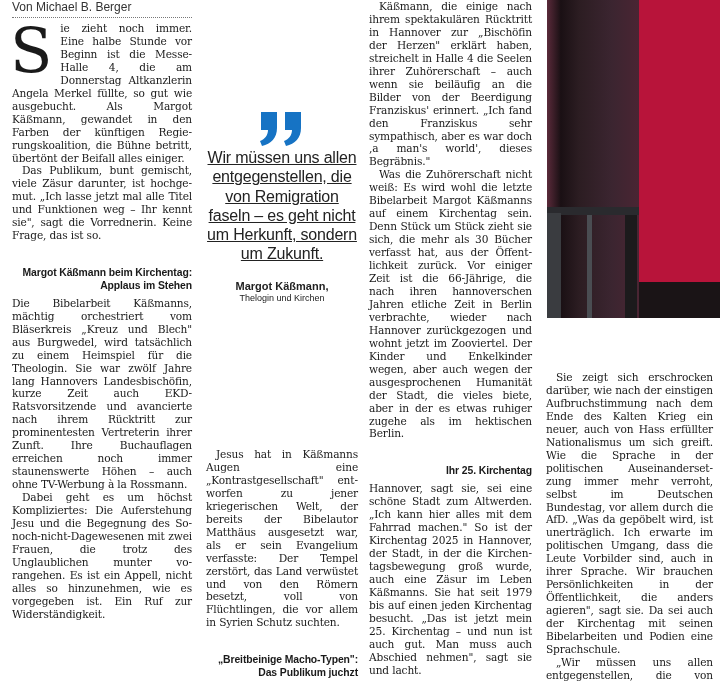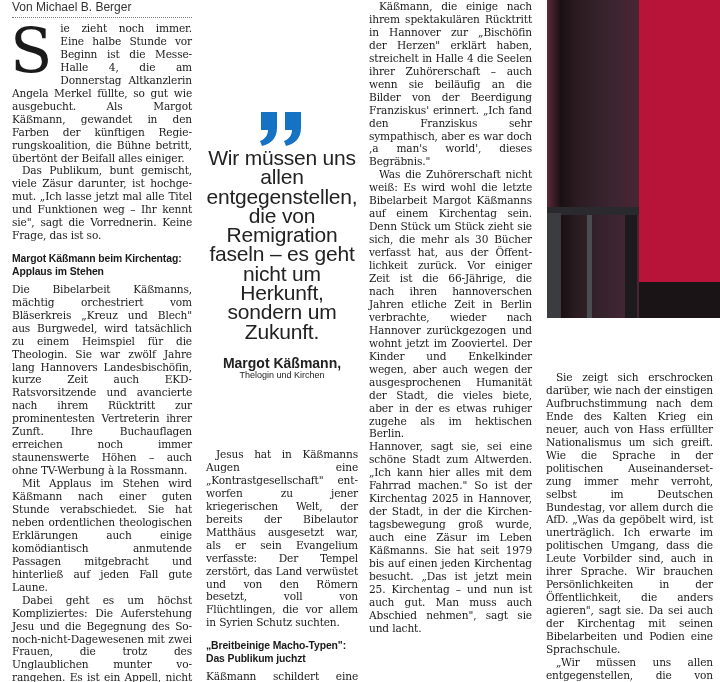--- a/index.html
+++ b/index.html
@@ -3,49 +3,48 @@
 <meta charset="utf-8">
 <style>
   html, body { margin: 0; padding: 0; background: #ffffff; }
   body { width: 720px; height: 682px; position: relative; overflow: hidden;
          font-family: "DejaVu Serif", "Liberation Serif", serif; color: #1a1a1a; }
   .col { position: absolute; font-size: 10.6px; line-height: 12.95px; text-align: justify;
          hyphens: manual; letter-spacing: -0.15px; }
   .col p { margin: 0; text-indent: 10px; }
   .col p.noindent { text-indent: 0; }
   .col h3 { font-family: "Liberation Sans", "DejaVu Sans", sans-serif; font-weight: bold;
-            font-size: 10.4px; line-height: 12.8px; margin: 11px 0 4px 0; text-align: left; letter-spacing: -0.1px; }
+            font-size: 10.4px; line-height: 12.8px; margin: 25px 0 4px 0; text-align: right; letter-spacing: -0.1px; }
   .byline { position: absolute; left: 12px; top: 0px; width: 180px;
             font-family: "Liberation Sans", "DejaVu Sans", sans-serif; font-size: 12px; line-height: 15px;
             color: #333; border-bottom: 1px dotted #777; padding-bottom: 2px; }
   .dropcap { float: left; font-size: 62px; line-height: 50px; margin: 4px 8px 0 -2px;
              font-family: "DejaVu Serif", "Liberation Serif", serif; }
   .c1 { left: 12px; top: 22px; width: 180px; }
   .c2 { left: 206px; top: 448px; width: 152px; }
   .c3 { left: 369px; top: 0px; width: 163px; }
   .c4 { left: 546px; top: 371px; width: 167px; }
   .quote { position: absolute; left: 206px; top: 112px; width: 152px; text-align: center;
            font-family: "Liberation Sans", "DejaVu Sans", sans-serif; }
   .quote-mark { display: block; margin: 0 auto 2px auto; width: 48px; height: 34px; }
-  .quote-text { font-size: 21px; line-height: 19.3px; color: #222; letter-spacing: -0.2px; }
-  .quote-author { margin-top: 16px; font-size: 14px; line-height: 12px; font-weight: bold; color: #222; }
+  .quote-text { font-size: 16px; line-height: 19.3px; color: #222; letter-spacing: -0.2px; text-decoration: underline; }
+  .quote-author { margin-top: 16px; font-size: 11px; line-height: 12px; font-weight: bold; color: #222; }
   .quote-role { font-size: 9px; line-height: 12px; color: #222; }
   .photo { position: absolute; left: 547px; top: 0; width: 173px; height: 318px; overflow: hidden; background: #b8143a; }
 </style>
 </head>
 <body>
 
 <div class="byline">Von Michael B. Berger</div>
 
 <div class="col c1">
   <p class="noindent"><span class="dropcap">S</span><span>ie zieht noch immer. Eine halbe Stunde vor Beginn ist die Messe-Halle 4, die am Donnerstag Altkanz­lerin Angela Merkel füll­te, so gut wie ausgebucht. Als Margot Käßmann, gewandet in den Farben der künftigen Regie­rungskoalition, die Bühne betritt, übertönt der Beifall alles einiger.</span></p>
   <p>Das Publikum, bunt gemischt, viele Zäsur darunter, ist hochge­mut. „Ich lasse jetzt mal alle Titel und Funktionen weg – Ihr kennt sie", sagt die Vorrednerin. Keine Frage, das ist so.</p>
   <h3>Margot Käßmann beim Kirchentag: Applaus im Stehen</h3>
   <p class="noindent">Die Bibelarbeit Käßmanns, mächtig orchestriert vom Bläserkreis „Kreuz und Blech" aus Burgwedel, wird tat­sächlich zu einem Heimspiel für die Theologin. Sie war zwölf Jahre lang Hannovers Landesbischöfin, kurze Zeit auch EKD-Ratsvorsitzende und avancierte nach ihrem Rücktritt zur prominentesten Vertreterin ihrer Zunft. Ihre Buchauflagen erreichen noch immer staunenswerte Höhen – auch ohne TV-Werbung à la Ross­mann.</p>
-  <p>Mit Applaus im Stehen wird Käß­mann nach einer guten Stunde ver­abschiedet. Sie hat neben ordentli­chen theologischen Erklärungen auch einige komödiantisch anmu­tende Passagen mitgebracht und hinterließ auf jeden Fall gute Laune.</p>
   <p>Dabei geht es um höchst Kompli­ziertes: Die Auferstehung Jesu und die Begegnung des So-noch-nicht-Dagewesenen mit zwei Frauen, die trotz des Unglaublichen munter vo­rangehen. Es ist ein Appell, nicht al­les so hinzunehmen, wie es vorgege­ben ist. Ein Ruf zur Widerständigkeit.</p>
 
 </div>
 
 <div class="quote">
   <svg class="quote-mark" viewBox="0 0 48 34">
     <path d="M3 0 H19 V16 C19 26 13 32 4 34 L2 29 C7 27 10 23 10 18 H3 Z" fill="#1673c4"></path>
     <path d="M27 0 H43 V16 C43 26 37 32 28 34 L26 29 C31 27 34 23 34 18 H27 Z" fill="#1673c4"></path>
   </svg>
   <div class="quote-text">Wir müssen uns allen entgegenstellen, die von Remigration faseln – es geht nicht um Herkunft, sondern um Zukunft.</div>
@@ -55,20 +54,21 @@
 
 <div class="col c2">
   <p>Jesus hat in Käßmanns Augen eine „Kontrastgesellschaft" ent­worfen zu jener kriegerischen Welt, der bereits der Bibelautor Matthäus ausgesetzt war, als er sein Evange­lium verfasste: Der Tempel zerstört, das Land verwüstet und von den Rö­mern besetzt, voll von Flüchtlingen, die vor allem in Syrien Schutz such­ten.</p>
   <h3>„Breitbeinige Macho-Typen": Das Publikum juchzt</h3>
   <p class="noindent">Käßmann schildert eine ziemlich aussichtslose Nachkriegssituation, in der man sich an Jesus erinnerte, der Feindesliebe und Barmherzig­keit predigte. Und sie macht diese Sphäre in einer Welt wieder leben­</p>
 </div>
 
 <div class="col c3">
   <p>Käßmann, die einige nach ihrem spektakulären Rücktritt in Hanno­ver zur „Bischöfin der Herzen" er­klärt haben, streichelt in Halle 4 die Seelen ihrer Zuhörerschaft – auch wenn sie beiläufig an die Bilder von der Beerdigung Franziskus' erin­nert. „Ich fand den Franziskus sehr sympathisch, aber es war doch ‚a man's world', dieses Begräbnis."</p>
   <p>Was die Zuhörerschaft nicht weiß: Es wird wohl die letzte Bibel­arbeit Margot Käßmanns auf einem Kirchentag sein. Denn Stück um Stück zieht sie sich, die mehr als 30 Bücher verfasst hat, aus der Öffent­lichkeit zurück. Vor einiger Zeit ist die 66-Jährige, die nach ihren han­noverschen Jahren etliche Zeit in Berlin verbrachte, wieder nach Hannover zurückgezogen und wohnt jetzt im Zooviertel. Der Kin­der und Enkelkinder wegen, aber auch wegen der ausgesprochenen Humanität der Stadt, die vieles bie­te, aber in der es etwas ruhiger zuge­he als im hektischen Berlin.</p>
+  <h3>Ihr 25. Kirchentag</h3>
   <p class="noindent">Hannover, sagt sie, sei eine schöne Stadt zum Altwerden. „Ich kann hier alles mit dem Fahrrad machen." So ist der Kirchentag 2025 in Hanno­ver, der Stadt, in der die Kirchen­tagsbewegung groß wurde, auch eine Zäsur im Leben Käßmanns. Sie hat seit 1979 bis auf einen jeden Kir­chentag besucht. „Das ist jetzt mein 25. Kirchentag – und nun ist auch gut. Man muss auch Abschied neh­men", sagt sie und lacht.</p>
 
 </div>
 
 <div class="photo">
   <svg width="173" height="318" viewBox="0 0 173 318">
     <defs>
       <linearGradient id="pillar" x1="0" x2="1" y1="0" y2="0">
         <stop offset="0" stop-color="#5a2a3a"></stop>
         <stop offset="0.15" stop-color="#1a1014"></stop>

